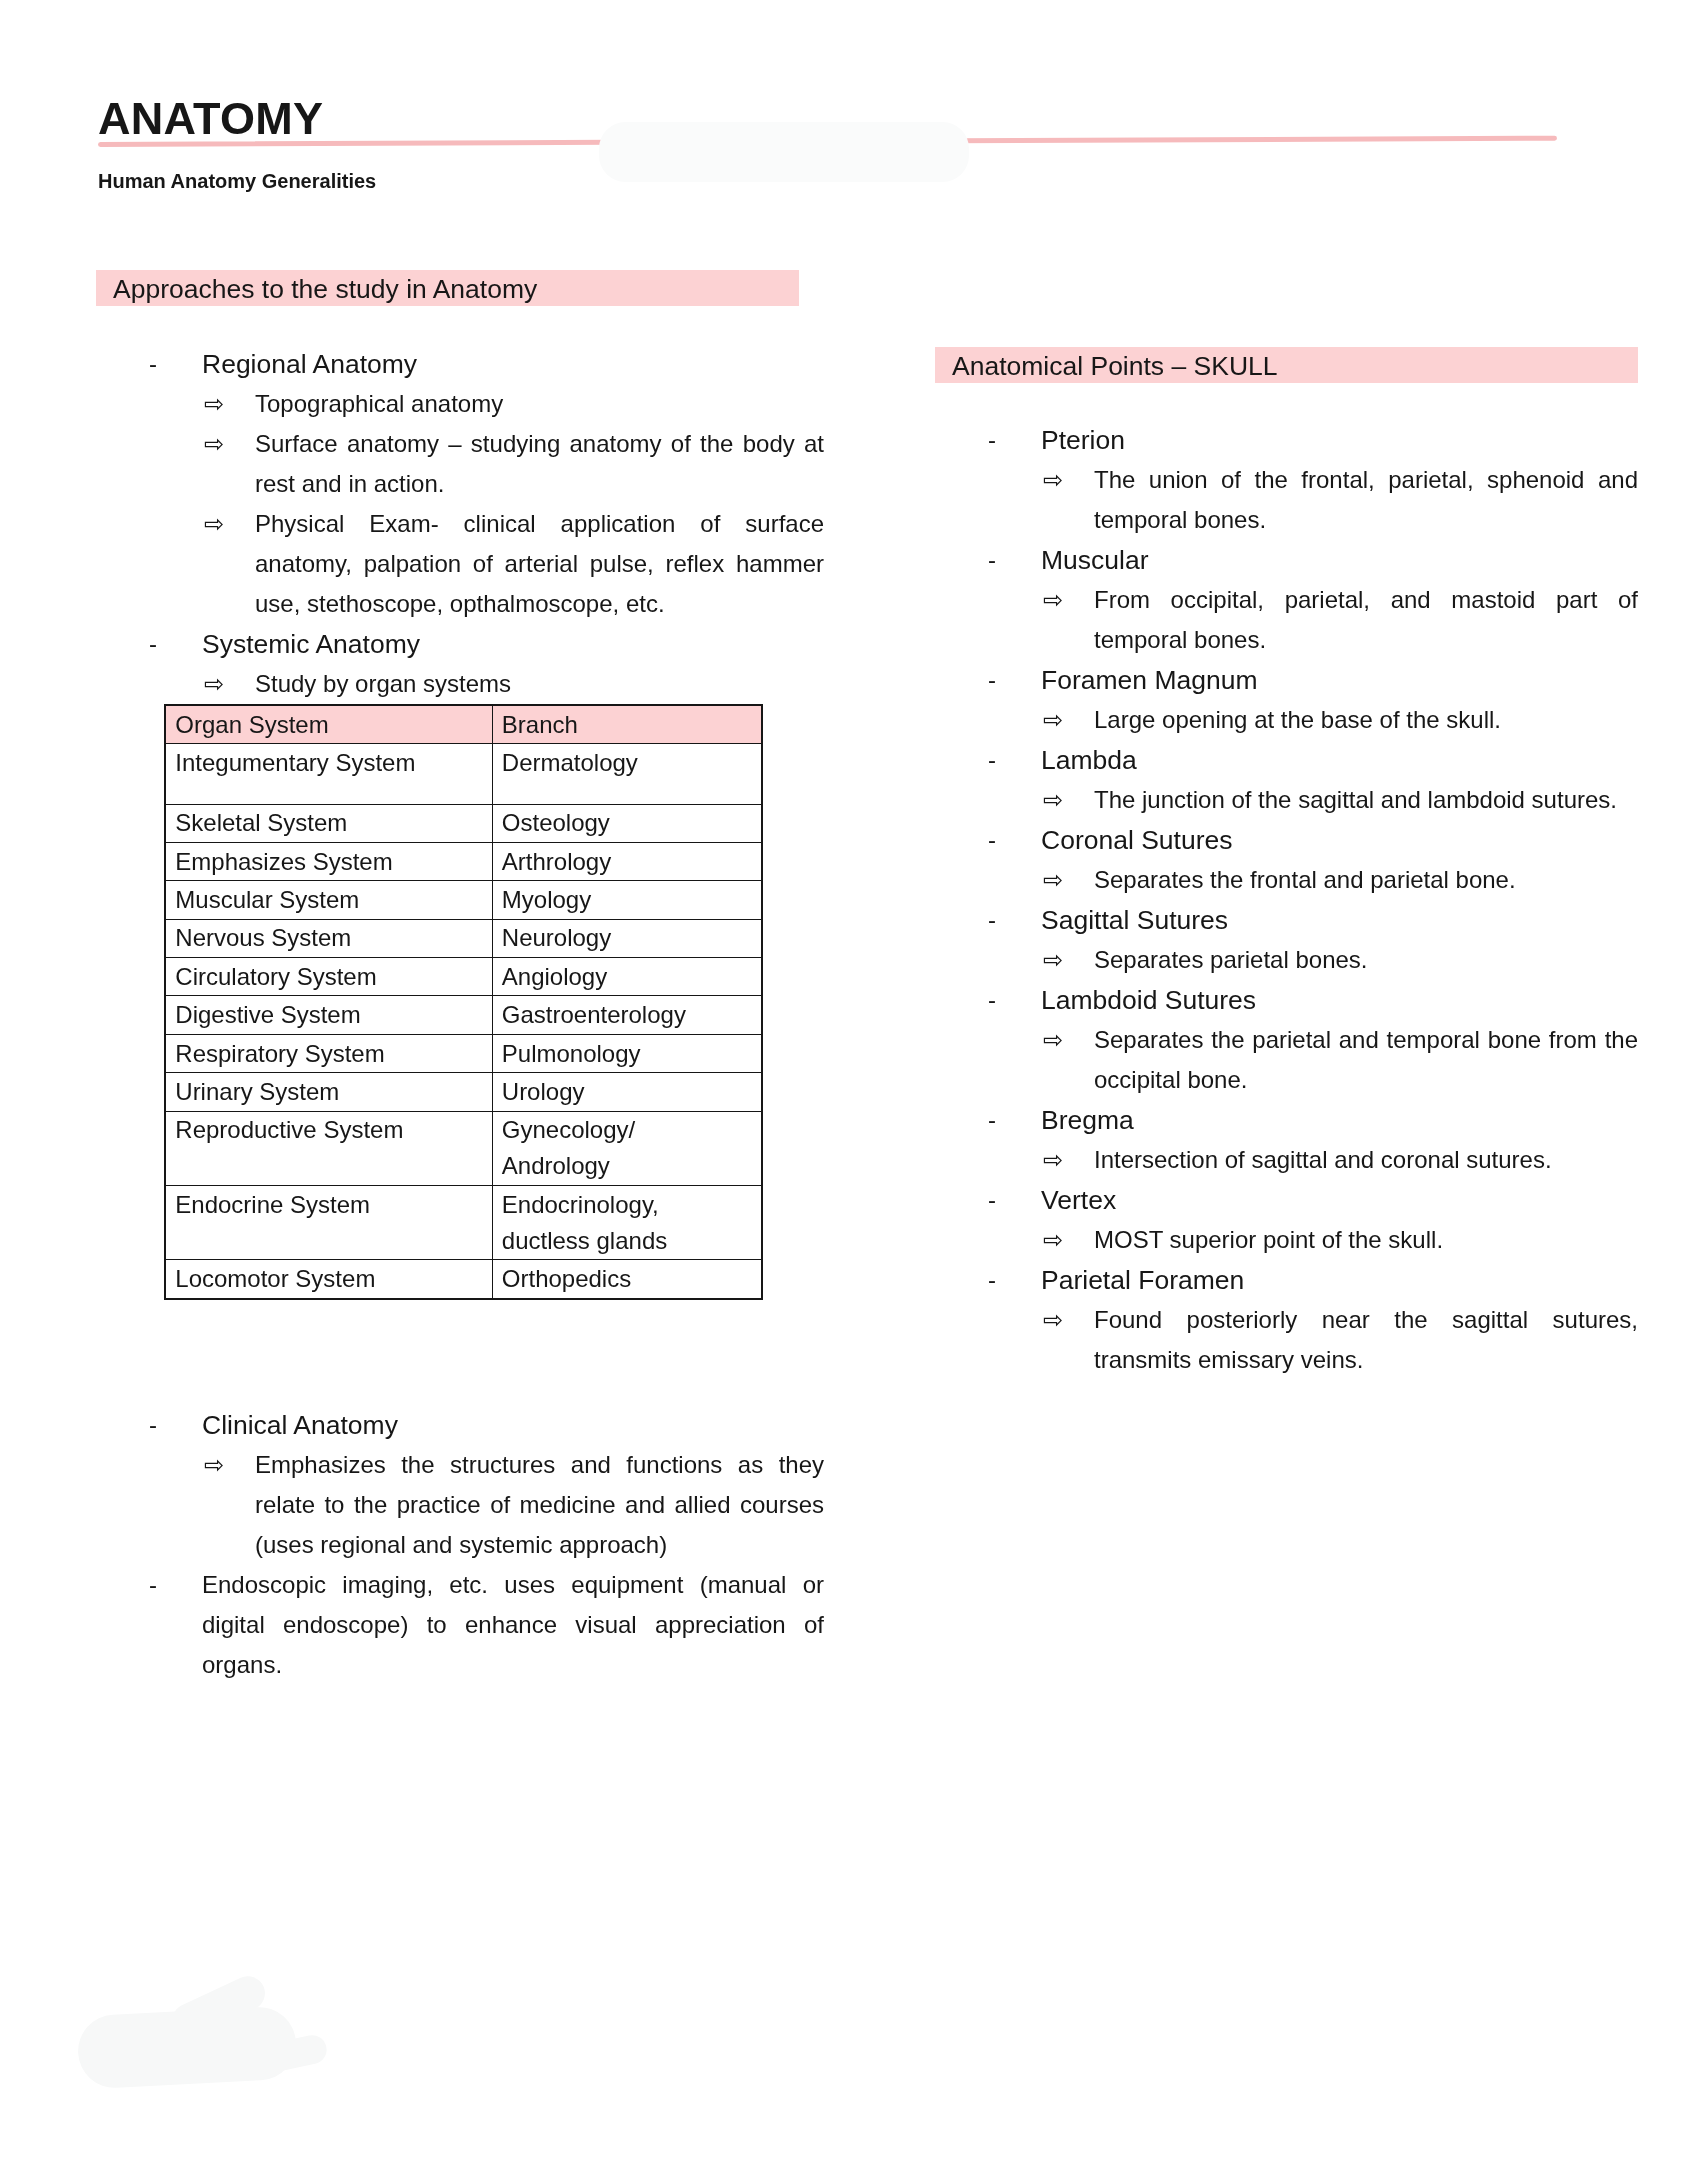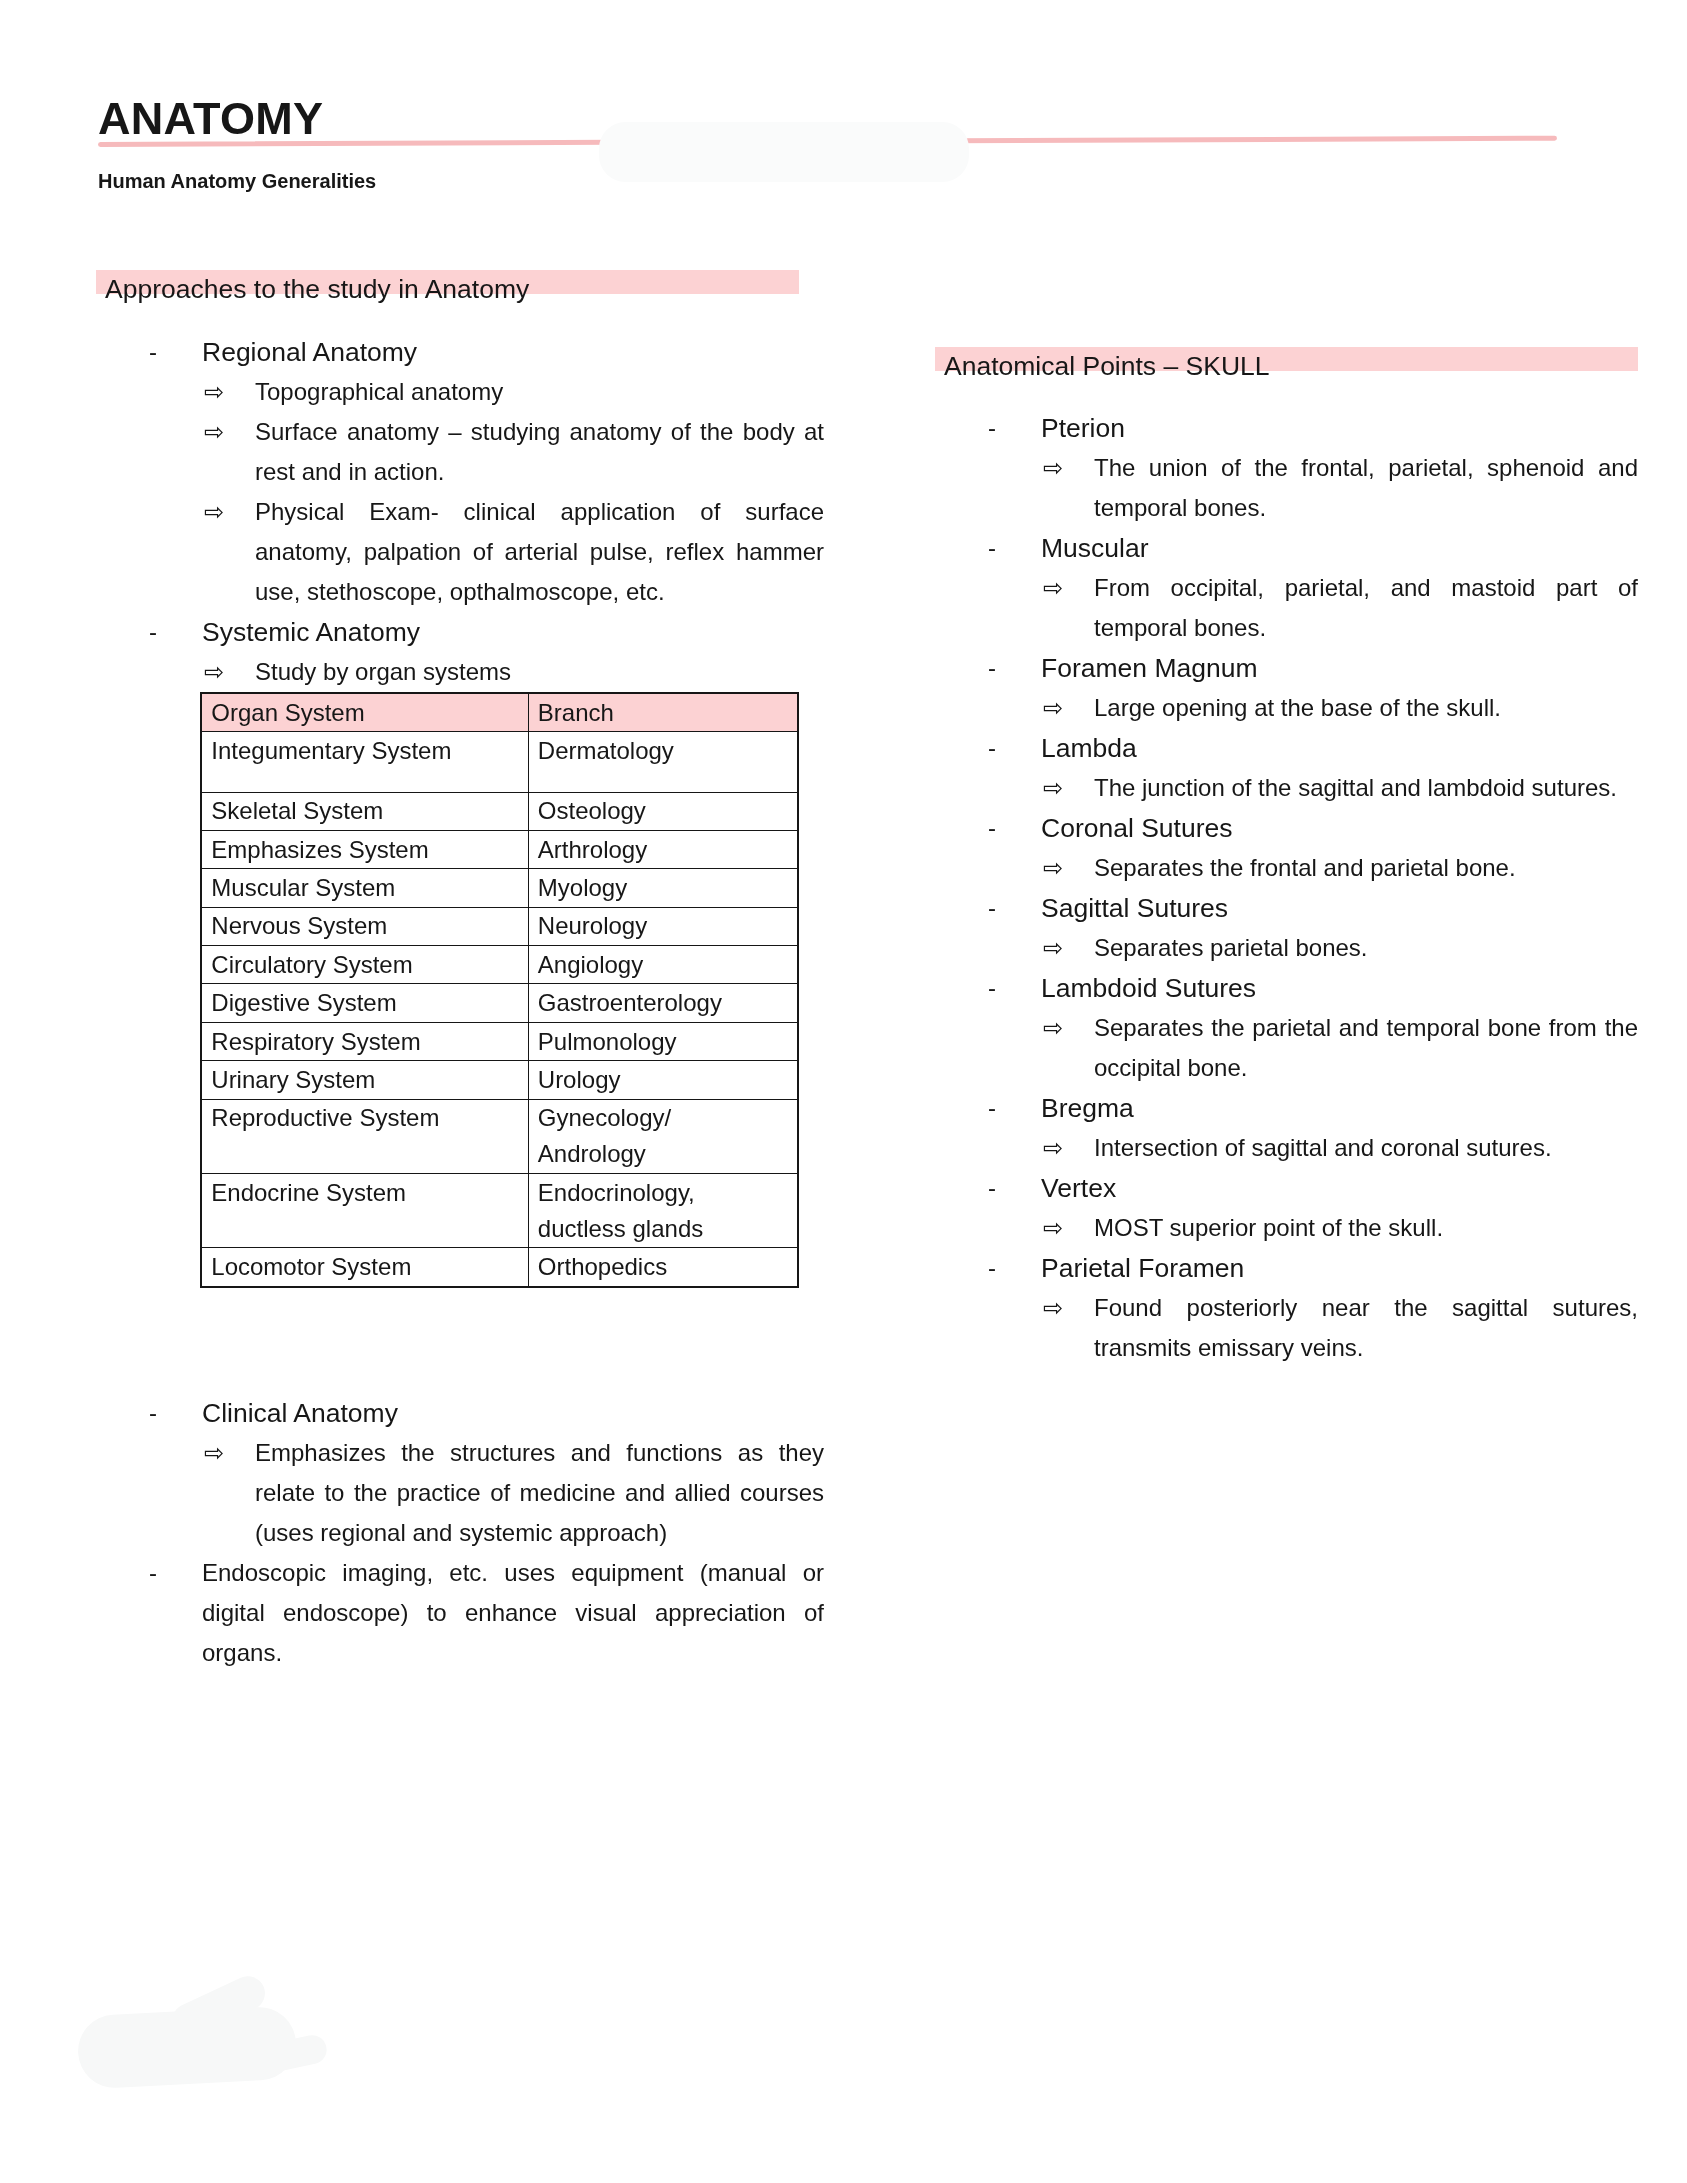--- a/index.html
+++ b/index.html
@@ -27,39 +27,39 @@
   .erased.e-top { left:599px; top:122px; width:370px; height:60px; }
   .smudge { position:absolute; background:#f7f8f8; }
   .sm1 { left:78px; top:2011px; width:218px; height:73px; border-radius:40px; transform:rotate(-3deg); }
   .sm2 { left:169px; top:1990px; width:99px; height:34px; border-radius:20px; transform:rotate(-25deg); }
   .sm3 { left:261px; top:2039px; width:66px; height:29px; border-radius:16px; transform:rotate(-12deg); }
 
   .col { position:absolute; font-size:24px; line-height:40px; }
   .col-left  { left:96px;  top:270px; width:728px; }
   .col-right { left:935px; top:347px; width:703px; }
   .sec-head {
-    background:#fcd2d3; width:703px; height:24px;
-    line-height:38px; font-size:26.5px; font-weight:400; padding-left:9px;
+    background:#fcd2d3; width:703px; height:36px;
+    line-height:38px; font-size:26.5px; font-weight:400; padding-left:17px;
     white-space:nowrap;
   }
   .content-left  { margin-top:38px; }
   .content-right { margin-top:37px; }
 
   .b1 { display:flex; padding-left:53px; }
   .b1 > .mk { flex:0 0 53px; }
   .b1 > .bd { flex:1; min-width:0; }
   .lbl { font-weight:400; font-size:26.5px; }
   .b2 { display:flex; padding-left:108px; }
   .b2 > .mk { flex:0 0 51px; font-family:"DejaVu Sans",sans-serif; font-size:24px; }
   .b2 > .bd { flex:1; min-width:0; }
   .just { text-align:justify; text-align-last:left; }
   .gap-top { margin-top:105px; }
 
   table.organ {
-    border-collapse:collapse; margin-left:104px; width:599px;
+    border-collapse:collapse; margin-left:68px; width:599px;
     border:2px solid #161616; font-size:24px;
   }
   .organ th, .organ td {
     border:1.3px solid #161616; vertical-align:top; text-align:left;
     padding:0.7px 6.6px 0.7px 9.3px; line-height:36px; font-weight:400;
     white-space:pre-line;
   }
   .organ th { background:#fcd2d3; }
   .organ th:first-child, .organ td:first-child { width:327px; }
   .organ tr.tall td { padding-bottom:22.5px; }

